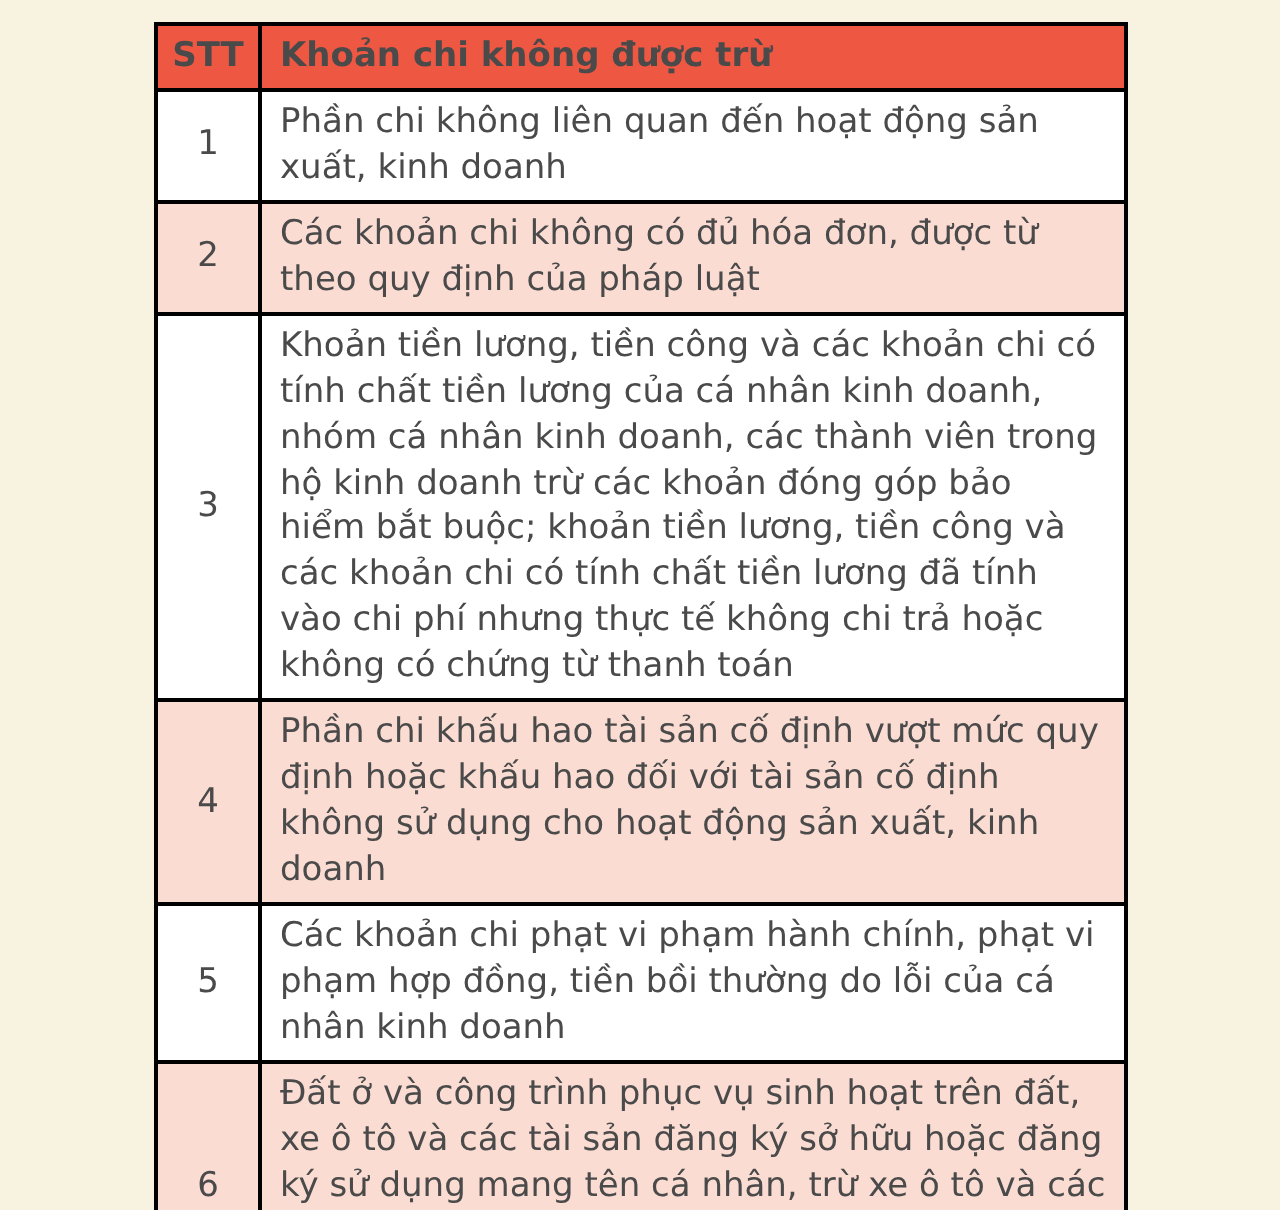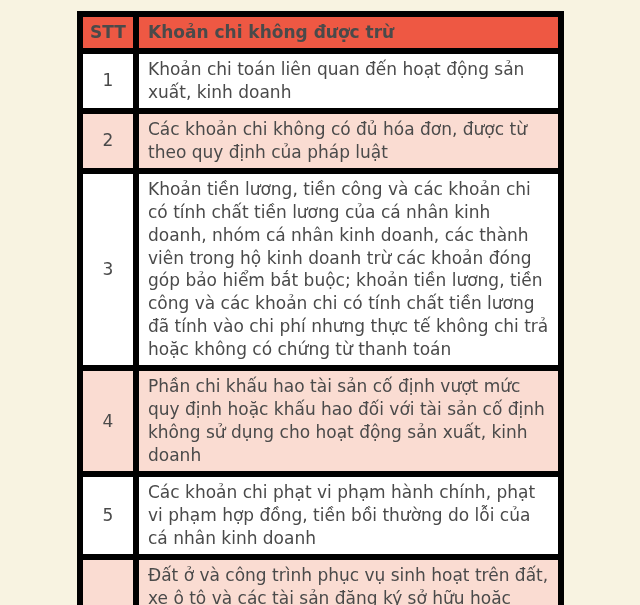--- a/index.html
+++ b/index.html
@@ -20,21 +20,21 @@
     top: 11px;
     width: 487px;
   }
   table.expense-table {
     border-collapse: collapse;
     width: 100%;
     table-layout: fixed;
   }
   table.expense-table th,
   table.expense-table td {
-    border: 6px solid #000000;
+    border: 2px solid #000000;
     font-size: 17px;
     line-height: 1.35;
     color: #4A4A4A;
   }
   th.col-stt, td.col-stt {
     width: 46px;
     text-align: center;
     vertical-align: middle;
     padding: 3px 2px;
   }
@@ -62,21 +62,21 @@
   <table class="expense-table">
     <thead>
       <tr>
         <th class="col-stt">STT</th>
         <th class="col-expense">Khoản chi không được trừ</th>
       </tr>
     </thead>
     <tbody id="table-body">
         <tr class="row-even">
           <td class="col-stt">1</td>
-          <td class="col-expense">Khoản chi toán liên quan đến hoạt động sản xuất, kinh doanh</td>
+          <td class="col-expense">Phần chi không liên quan đến hoạt động sản xuất, kinh doanh</td>
         </tr>
         <tr class="row-odd">
           <td class="col-stt">2</td>
           <td class="col-expense">Các khoản chi không có đủ hóa đơn, được từ theo quy định của pháp luật</td>
         </tr>
         <tr class="row-even">
           <td class="col-stt">3</td>
           <td class="col-expense">Khoản tiền lương, tiền công và các khoản chi có tính chất tiền lương của cá nhân kinh doanh, nhóm cá nhân kinh doanh, các thành viên trong hộ kinh doanh trừ các khoản đóng góp bảo hiểm bắt buộc; khoản tiền lương, tiền công và các khoản chi có tính chất tiền lương đã tính vào chi phí nhưng thực tế không chi trả hoặc không có chứng từ thanh toán</td>
         </tr>
         <tr class="row-odd">

